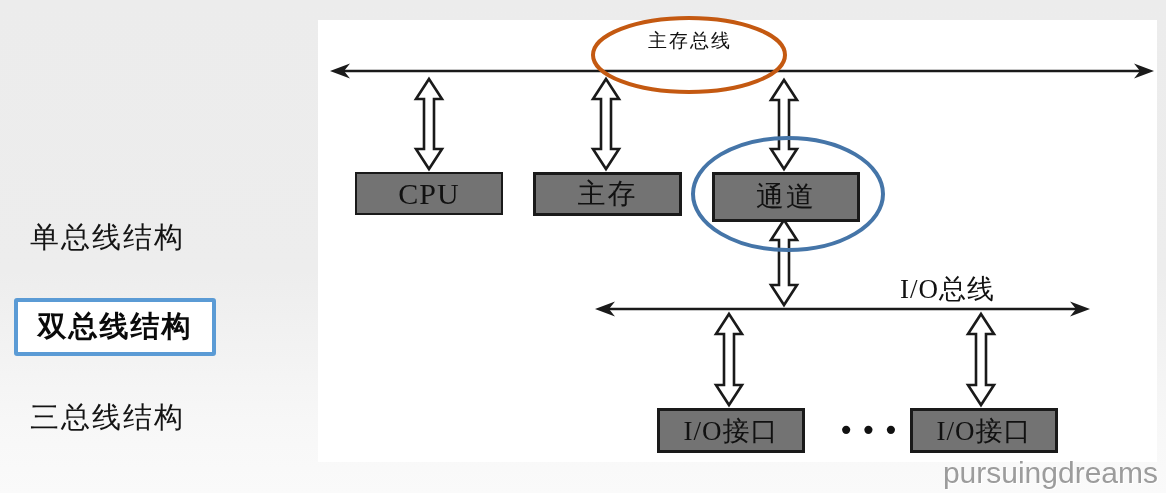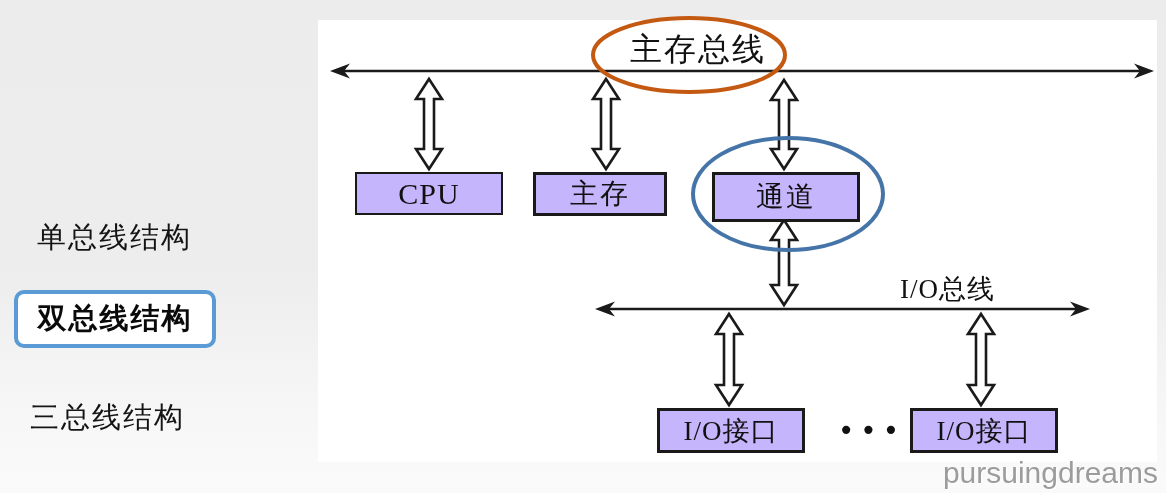--- a/index.html
+++ b/index.html
@@ -7,42 +7,42 @@
     width:1166px;height:493px;position:relative;overflow:hidden;
     background:linear-gradient(180deg,#ececec 0%,#ededed 55%,#f7f7f7 85%,#fafafa 100%);
     font-family:"Liberation Serif","DejaVu Serif",serif;
   }
   .panel{
     position:absolute;left:318px;top:20px;width:839px;height:442px;
     background:#ffffff;
   }
   .svg-layer{position:absolute;left:0;top:0;width:1166px;height:493px;pointer-events:none;}
   .node-box{
-    position:absolute;background:#c4b5fd;border:3px solid #1a1a1a;
+    position:absolute;background:#737373;border:3px solid #1a1a1a;
     display:flex;align-items:center;justify-content:center;
     font-size:28px;color:#111;letter-spacing:2px;box-sizing:border-box;
   }
   .box-cpu   {left:355px;top:172px;width:148px;height:43px;border-width:2px;font-size:30px;letter-spacing:1px;}
-  .box-mem   {left:533px;top:172px;width:134px;height:44px;}
+  .box-mem   {left:533px;top:172px;width:149px;height:44px;}
   .box-chan  {left:712px;top:172px;width:148px;height:50px;}
   .box-io1   {left:657px;top:408px;width:148px;height:45px;font-size:27px;letter-spacing:1px;}
   .box-io2   {left:910px;top:408px;width:148px;height:45px;font-size:27px;letter-spacing:1px;}
   .bus-label{
     position:absolute;color:#111;white-space:nowrap;
   }
-  .label-mainbus{left:630px;top:28px;width:120px;text-align:center;font-size:32px;letter-spacing:2px;}
+  .label-mainbus{left:630px;top:28px;width:120px;text-align:center;font-size:19px;letter-spacing:2px;}
   .label-iobus {left:900px;top:271px;font-size:27px;letter-spacing:1px;}
   .sidebar-label{
     position:absolute;left:30px;color:#141414;font-size:29px;letter-spacing:2px;white-space:nowrap;
   }
-  .side-1{top:218px;margin-left:7px;}
+  .side-1{top:218px;}
   .side-3{top:398px;text-align:center;}
   .side-highlight{
-    position:absolute;left:14px;top:290px;width:202px;height:58px;
-    border:4px solid #5b9bd5;border-radius:10px;background:#ffffff;
+    position:absolute;left:14px;top:298px;width:202px;height:58px;
+    border:4px solid #5b9bd5;border-radius:3px;background:#ffffff;
     display:flex;align-items:center;justify-content:center;box-sizing:border-box;
   }
   .side-highlight .txt{font-weight:bold;font-size:29px;letter-spacing:2px;color:#0a0a0a;}
   .ellipsis-dots{
     position:absolute;left:822px;top:404px;width:100px;text-align:center;
     font-size:44px;font-weight:bold;letter-spacing:7px;color:#111;
     font-family:"DejaVu Serif",serif;
   }
   .watermark{
     position:absolute;right:8px;top:456px;

